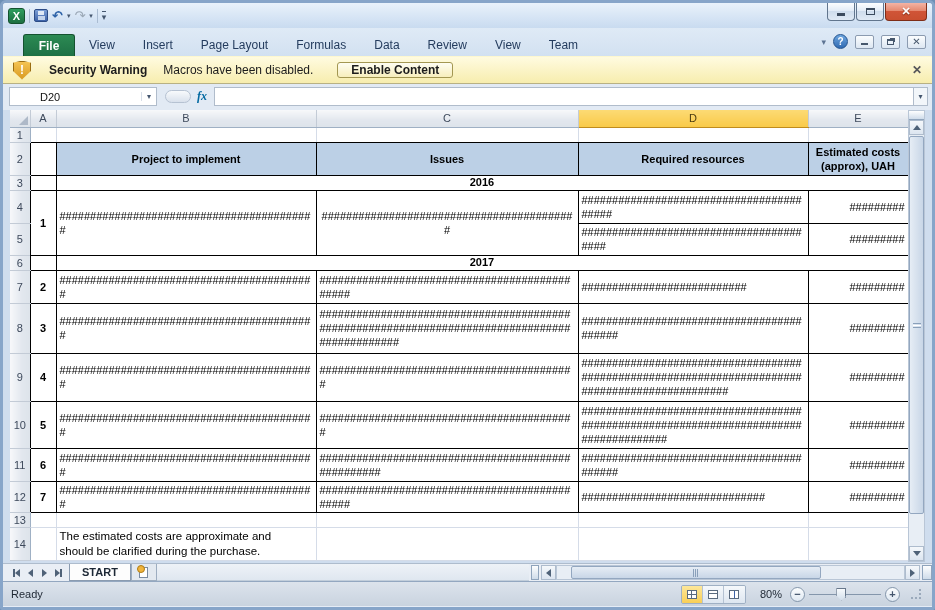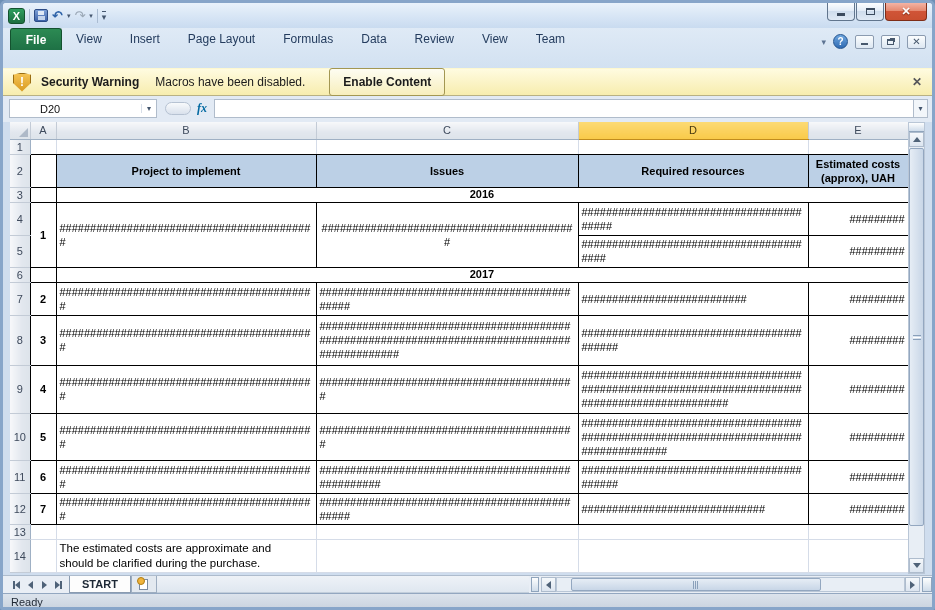--- a/index.html
+++ b/index.html
@@ -26,43 +26,43 @@
   .qat-custom { font-size:9px; color:#44566e; border-top:1px solid #44566e; line-height:8px; padding-top:1px; }
   .title-text { position:absolute; left:0; right:0; top:4px; text-align:center; font-size:12px; color:#17202b; }
   .win-btns { position:absolute; right:5px; top:0; display:flex; z-index:3; }
   .wbtn { width:28px; height:18px; border:1px solid #61758d; border-top:none; border-radius:0 0 4px 4px;
     background:linear-gradient(#fcfdfe,#e3ecf7 45%,#cfdded 50%,#e0eaf5); display:flex; align-items:center; justify-content:center; margin-left:1px; }
   .glyph-min { width:8px; height:3px; background:#3c4b5e; margin-top:6px; }
   .glyph-max { width:9px; height:7px; border:1px solid #3c4b5e; border-top:2px solid #3c4b5e; }
   .wbtn.close { width:42px; background:linear-gradient(#f4b4a4,#e58a71 45%,#d05437 50%,#c94f30);
     border-color:#7e2d18; color:#fff; font-size:11px; font-weight:bold; text-shadow:0 1px 1px #7e2d18; }
   
-  .tabrow { height:40px; background:linear-gradient(#dfeaf6,#d2e1f1); display:flex; position:relative; }
+  .tabrow { height:28px; background:linear-gradient(#dfeaf6,#d2e1f1); display:flex; align-items:flex-end; position:relative;padding-left:13px; }
   .file-tab { margin-left:7px; width:52px; height:22px; background:linear-gradient(#2c8a53,#1e7145); border:1px solid #14522f;
     border-bottom:none; border-radius:3px 3px 0 0; color:#fff; font-weight:bold; font-size:12px;
     display:flex; align-items:center; justify-content:center; }
   .rtab { padding:0 14px; height:22px; display:flex; align-items:center; font-size:12px; color:#243c5e; }
   .tab-right { position:absolute; right:6px; top:6px; display:flex; align-items:center; gap:7px; }
   .chev { font-size:9px; color:#5d7392; font-family:"DejaVu Sans",sans-serif; }
   .help-btn { width:15px; height:15px; border-radius:50%; background:linear-gradient(#6fa7e0,#2f6ab2); border:1px solid #24548f;
     color:#fff; font-size:10px; font-weight:bold; display:flex; align-items:center; justify-content:center; }
   .wb-btn { width:19px; height:14px; border:1px solid #8b9bb0; border-radius:2px; background:linear-gradient(#fbfdfe,#dde7f2);
     display:flex; align-items:center; justify-content:center; }
   .wb-min { width:7px; height:2px; background:#47586d; margin-top:5px; }
   .wb-restore { width:7px; height:6px; border:1px solid #47586d; border-top-width:2px; box-shadow:2px -2px 0 -1px #47586d; }
   .wb-x { font-size:10px; color:#47586d; line-height:10px; }
   
   .msgbar { height:28px; background:linear-gradient(#fffbe0,#f7edae); border-top:1px solid #fdf8d0; border-bottom:1px solid #b8b184;
     display:flex; align-items:center; padding:0 10px; gap:10px; }
   .shield { width:18px; height:19px; background:linear-gradient(#f4c353,#d99b22); border:1px solid #9a6d12;
     clip-path:polygon(50% 0,100% 12%,100% 55%,50% 100%,0 55%,0 12%);
     color:#fff; font-weight:bold; font-size:12px; display:flex; align-items:center; justify-content:center; }
-  .msg-label { font-size:12px; font-weight:bold; color:#1c1c1c; }
+  .msg-label { font-size:12px; font-weight:bold; color:#1c1c1c;margin-left:8px; }
   .msg-text { font-size:12px; color:#1c1c1c; margin-left:6px; }
-  .enable-btn { margin-left:14px; height:28px; padding:0 13px; font-size:12px; font-weight:600; color:#1c1c1c;
+  .enable-btn { margin-left:14px; height:16px; padding:0 13px; font-size:12px; font-weight:600; color:#1c1c1c;
     background:linear-gradient(#fefdf2,#f7eebc); border:1px solid #a39752; border-radius:3px; display:flex; align-items:center; }
   .msg-close { margin-left:auto; font-size:12px; color:#56565a; font-weight:bold; }
   
   .fbar { height:26px; background:#e2eaf4; display:flex; align-items:center; padding:2px 4px 3px 6px; gap:0; }
   .namebox { width:148px; height:19px; background:#fff; border:1px solid #b0bccb; display:flex; align-items:center; }
   .namebox .ref { flex:1; padding-left:30px; font-size:11px; color:#111; }
   .namebox .nb-drop { width:15px; text-align:center; font-size:8px; color:#44566e; border-left:1px solid #d7dee8; font-family:"DejaVu Sans",sans-serif; }
   .fx-pill { width:26px; height:13px; border-radius:8px; background:linear-gradient(#f8fafc,#d9e1ec); border:1px solid #b6c2d2; margin:0 6px 0 8px; }
   .fx { font-size:12px; font-style:italic; font-family:"Liberation Serif", serif; color:#0369a1; font-weight:bold; margin-right:7px; }
   .f-input { flex:1; height:19px; background:#fff; border:1px solid #b0bccb; border-right:none; }
@@ -113,21 +113,21 @@
   .page-ic:before { content:""; position:absolute; left:-3px; top:-3px; width:6px; height:6px; background:#f0b43c; border-radius:50%; border:1px solid #b07d14; }
   .tabfill { width:372px; background:linear-gradient(#eef2f7,#dfe7f0); border-bottom:1px solid #c2cedb; }
   .tabsplit { width:8px; background:linear-gradient(#fdfefe,#cfdcea); border:1px solid #8fa4bc; margin:1px 2px; }
   .hbtn { width:15px; margin:1px 0; background:linear-gradient(#f5f8fb,#dce5f0); border:1px solid #aebccd; display:flex; align-items:center; justify-content:center; }
   .htrack { flex:1; position:relative; background:#e8eef5; border:1px solid #b9c6d6; margin:1px 0; }
   .hthumb { position:absolute; top:0; bottom:0; left:4%; width:72%; background:linear-gradient(#e6edf5,#c8d6e7);
     border:1px solid #93a7c0; border-radius:2px; display:flex; align-items:center; justify-content:center; }
   .grip-v { width:5px; height:8px; border-left:1px solid #8aa0ba; border-right:1px solid #8aa0ba; background:linear-gradient(#8aa0ba,#8aa0ba) 50% 0/1px 100% no-repeat; }
   .hend { width:10px; margin:1px 0 1px 2px; background:linear-gradient(#fdfefe,#cfdcea); border:1px solid #8fa4bc; }
   
-  .statusbar { height:16px; background:linear-gradient(#dce3ec,#c9d3df); border-top:1px solid #93a7c0; display:flex; align-items:center; padding:0 2px 0 8px; position:relative; }
+  .statusbar { height:25px; background:linear-gradient(#dce3ec,#c9d3df); border-top:1px solid #93a7c0; display:flex; align-items:center; padding:0 2px 0 8px; position:relative; }
   .ready { font-size:11px; color:#1e2733; width:70px; }
   .st-right { position:absolute; right:10px; display:flex; align-items:center; gap:4px; }
   .viewgrp { display:flex; border:1px solid #9fb0c4; border-radius:2px; overflow:hidden; margin-right:6px; }
   .vbtn { width:21px; height:17px; background:linear-gradient(#f5f8fb,#dde6f0); display:flex; align-items:center; justify-content:center; border-right:1px solid #b5c2d2; }
   .vbtn:last-child { border-right:none; }
   .vbtn.active { background:linear-gradient(#fde79a,#f9cf57); }
   .ic-normal { width:10px; height:9px; border:1px solid #5a6b7f;
     background:linear-gradient(#5a6b7f,#5a6b7f) 50% 0/1px 100% no-repeat, linear-gradient(#5a6b7f,#5a6b7f) 0 50%/100% 1px no-repeat, #fff; }
   .ic-pagelayout { width:10px; height:9px; border:1px solid #5a6b7f; background:linear-gradient(#5a6b7f,#5a6b7f) 0 2px/100% 1px no-repeat,#fff; }
   .ic-pagebreak { width:10px; height:9px; border:1px solid #5a6b7f; background:linear-gradient(#3c62a8,#3c62a8) 50% 0/1px 100% no-repeat,#fff; }
@@ -416,15 +416,43 @@
         </div>
     </div>
     <div class="hbtn">
         <div class="tri-rt"></div>
       </div>
     <div class="hend"></div>
   </div>
 
   <div class="statusbar">
     <span class="ready">Ready</span>
+    <div class="st-right">
+      <div class="viewgrp">
+        <div class="vbtn active">
+            <div class="ic-normal"></div>
+          </div>
+        <div class="vbtn">
+            <div class="ic-pagelayout"></div>
+          </div>
+        <div class="vbtn">
+            <div class="ic-pagebreak"></div>
+          </div>
+      </div>
+      <span class="zoomlvl">80%</span>
+      <div class="zbtn">−</div>
+      <div class="ztrack">
+        <div class="line"></div>
+          <div class="tick"></div>
+        <div class="zthumb"></div>
+      </div>
+      <div class="zbtn">+</div>
+      <div class="rgrip">
+          <i></i>
+          <i></i>
+          <i></i>
+          <i></i>
+          <i></i>
+        </div>
+    </div>
   </div>
 
 </div>
 
 </body></html>

